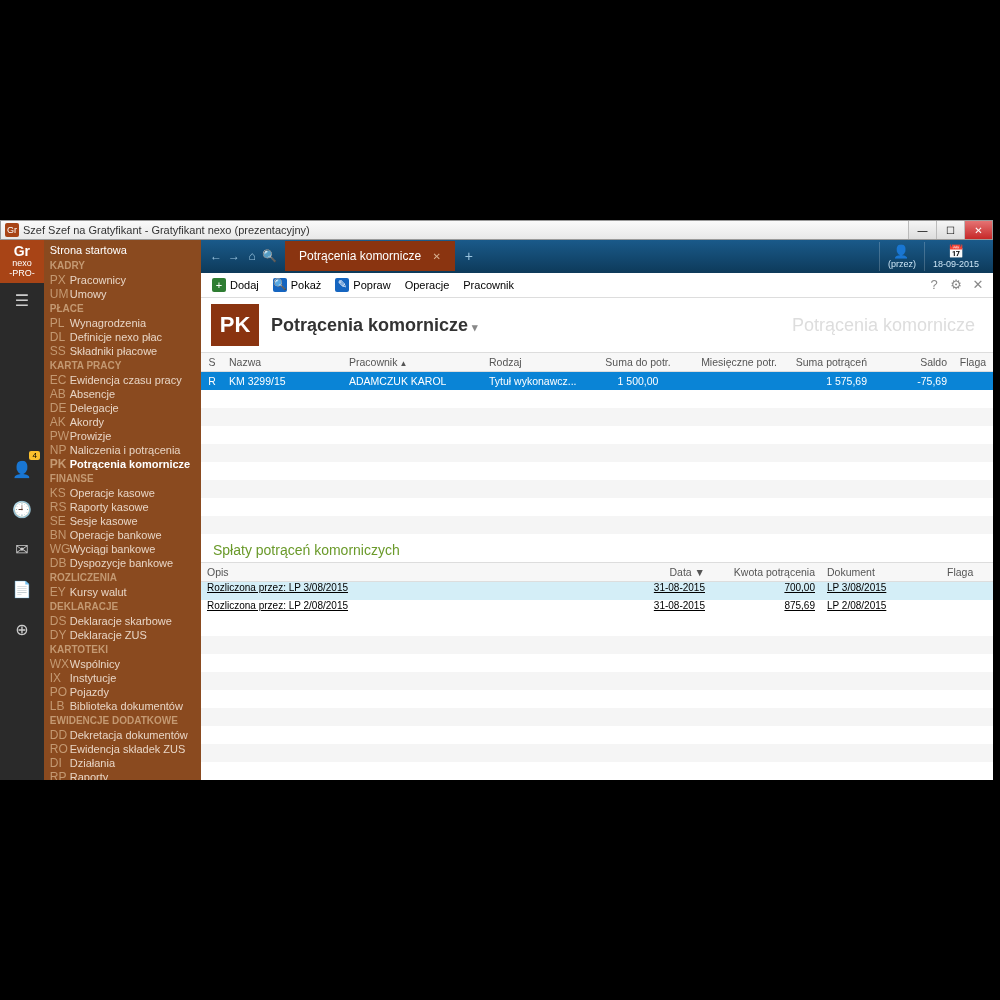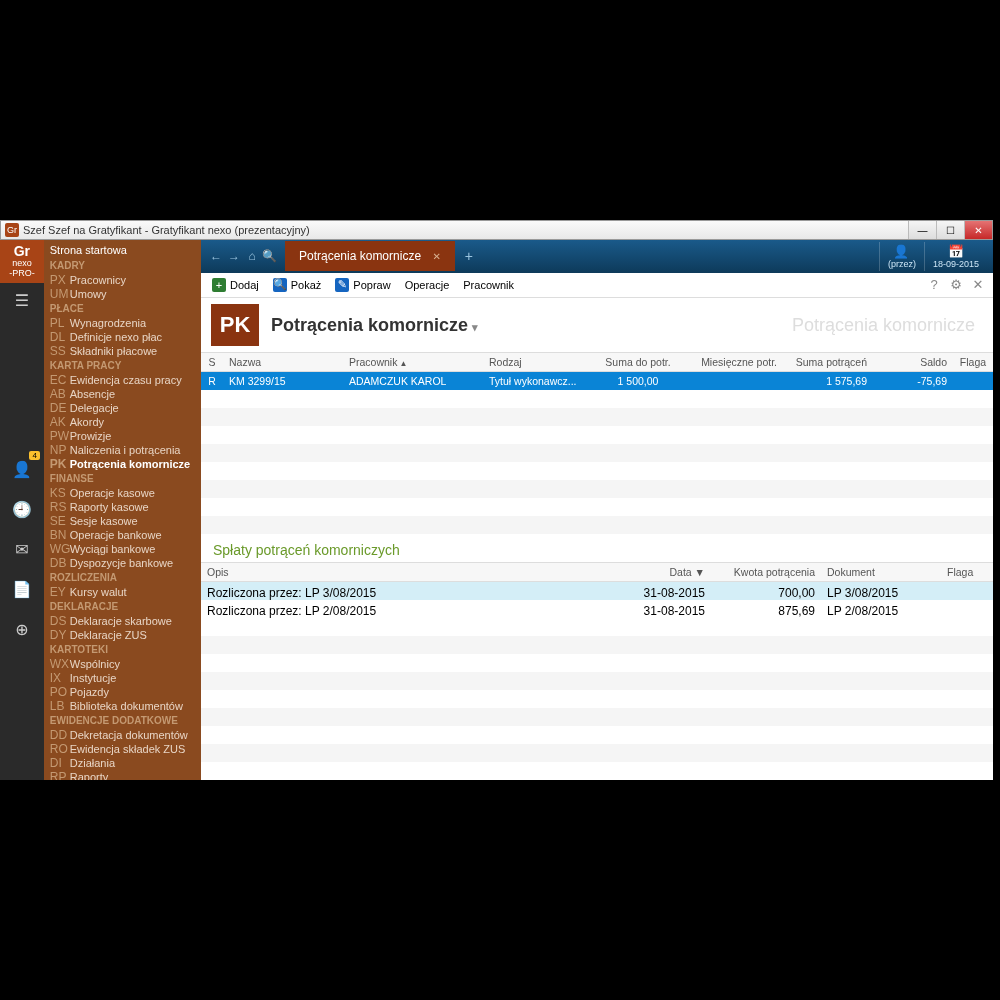--- a/index.html
+++ b/index.html
@@ -69,21 +69,21 @@
 .grid .grow.sel { background: #0a84d6; color: #fff; }
 .grid .grow.alt { background: #f5f5f5; }
 .c-s{width:22px;text-align:center} .c-name{width:120px} .c-emp{width:140px} .c-rodz{width:110px}
 .c-suma{width:90px;text-align:center} .c-mies{width:100px;text-align:right} .c-spot{width:90px;text-align:right}
 .c-saldo{width:80px;text-align:right} .c-flag{width:40px;text-align:center}
 .grid .sort-ind { font-size: 8px; margin-left: 2px; }
 
 .sub-header { color: #6a9a2a; font-size: 14px; padding: 8px 12px 4px; }
 
 .grid2 .ghead2 { display: flex; background: #f7f7f7; border-top: 1px solid #ddd; border-bottom: 1px solid #ddd; color:#555; height: 20px; align-items: center; font-size: 10.5px; }
-.grid2 .grow2 { display: flex; height: 18px; align-items: flex-end; font-size: 12px; }
+.grid2 .grow2 { display: flex; height: 18px; align-items: flex-start; font-size: 10px; text-decoration: underline; }
 .grid2 .ghead2 > div, .grid2 .grow2 > div { padding: 0 6px; }
 .d-opis{width:420px} .d-data{width:90px;text-align:right} .d-kwota{width:110px;text-align:right} .d-dok{width:120px} .d-flag{width:40px}
 .grid2 .grow2.hl { background: #d4eef7; }
 .grid2 .grow2.alt { background: #f5f5f5; }
 </style>
 </head>
 <body>
 
 <div class="app-frame">
 

